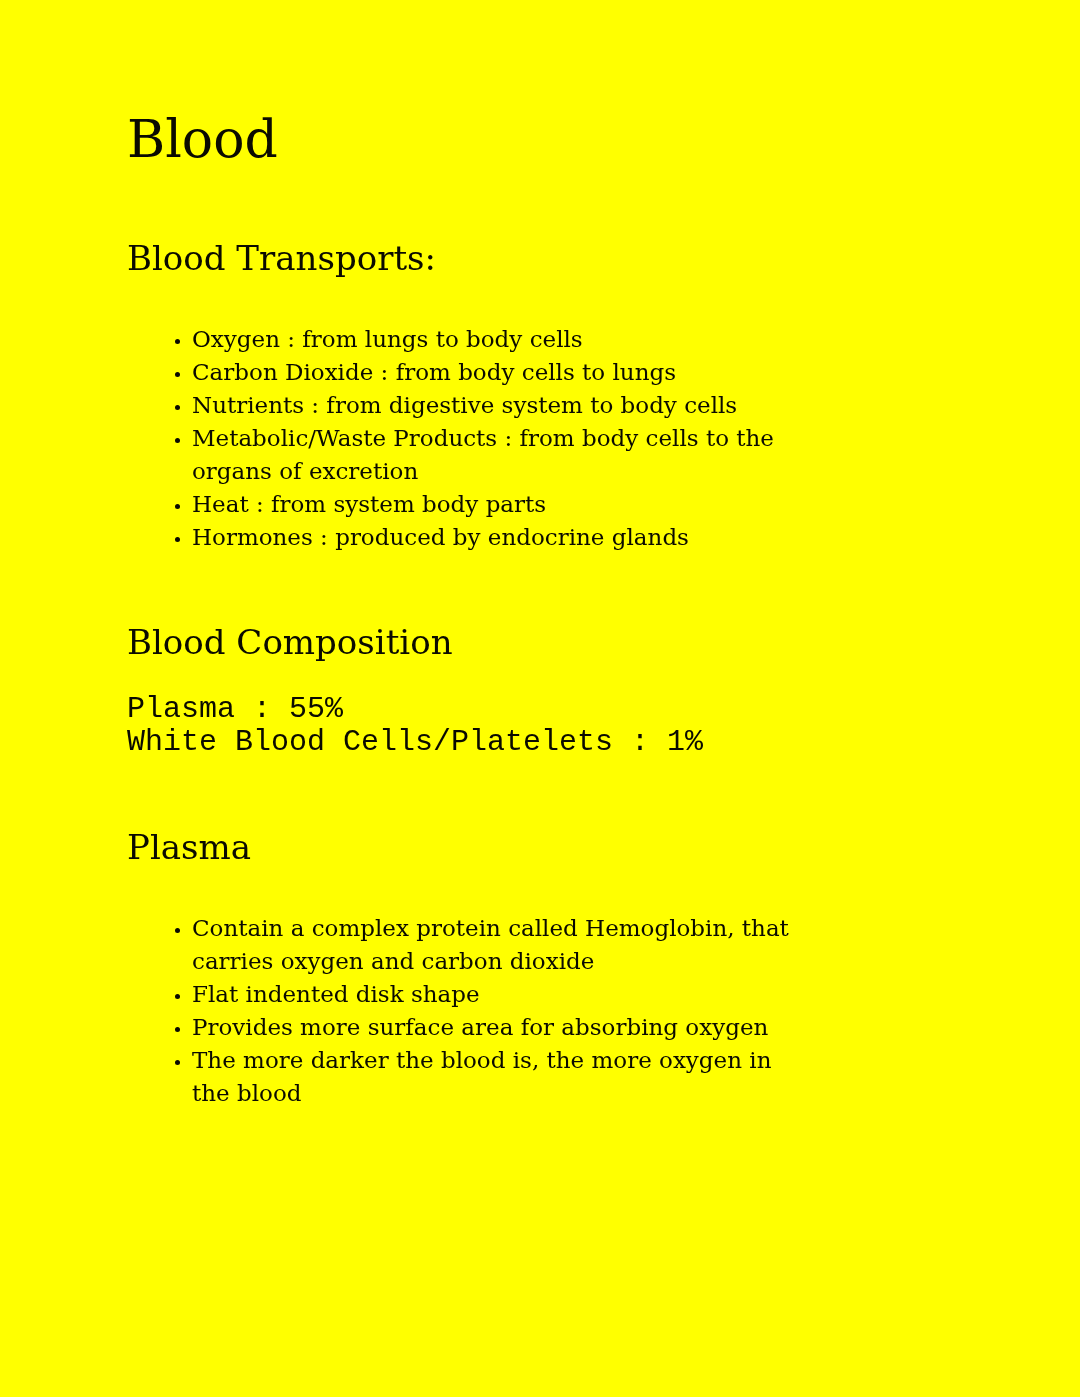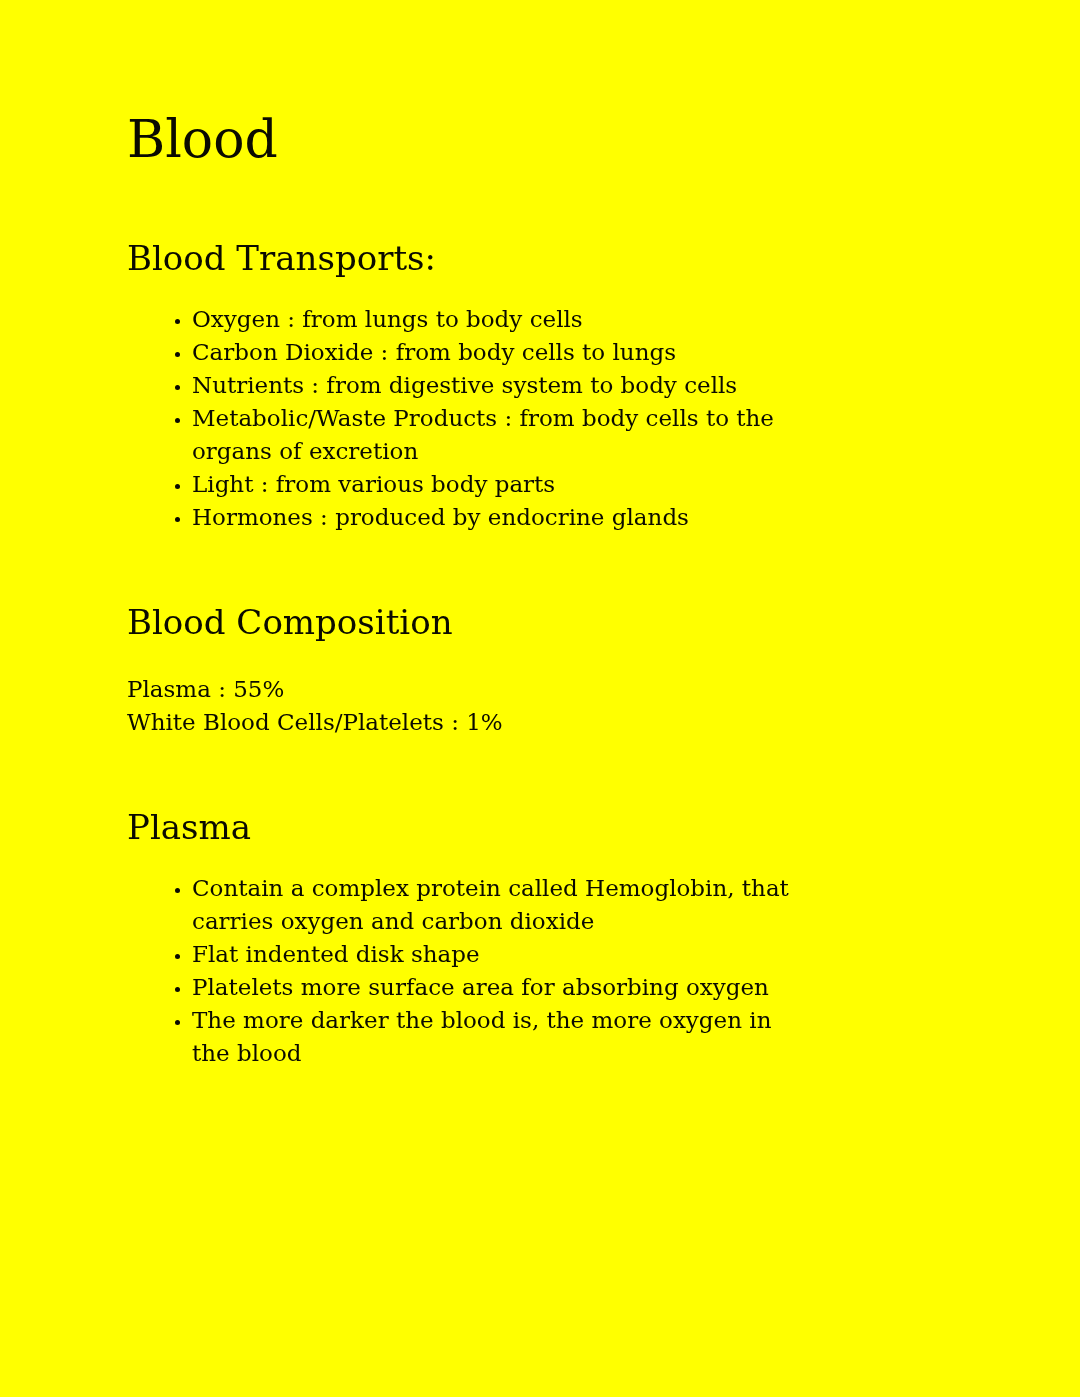--- a/index.html
+++ b/index.html
@@ -25,60 +25,61 @@
     margin: 0;
     letter-spacing: 0;
   }
   h2.section-heading {
     font-size: 34px;
     font-weight: 400;
     line-height: 1.2;
     margin: 68px 0 0 0;
   }
   ul.bullet-list {
-    margin: 24px 0 0 0;
+    margin: 44px 0 0 0;
     padding: 0 0 0 65px;
     font-size: 23px;
     line-height: 33px;
     max-width: 760px;
   }
   ul.bullet-list li {
     margin: 0;
     padding: 0;
   }
   ul.bullet-list li::marker {
     font-size: 0.72em;
   }
   .plain-lines {
     margin: 31px 0 8px 0;
-    font-size: 23px;
+    font-size: 30px;
     line-height: 33px;
+    font-family: Liberation Mono, monospace;
   }
 </style>
 </head>
 <body style="background: rgb(255, 255, 0); color: rgb(11, 11, 0);">
 
 <div class="page">
   <h1 class="doc-title">Blood</h1>
   <div id="sections">
       <h2 class="section-heading">Blood Transports:</h2>
       <ul class="bullet-list">
         <li>Oxygen : from lungs to body cells</li>
         <li>Carbon Dioxide : from body cells to lungs</li>
         <li>Nutrients : from digestive system to body cells</li>
         <li>Metabolic/Waste Products : from body cells to the organs of excretion</li>
-        <li>Light : from various body parts</li>
+        <li>Heat : from system body parts</li>
         <li>Hormones : produced by endocrine glands</li>
       </ul>
       <h2 class="section-heading">Blood Composition</h2>
       <div class="plain-lines">
         <div class="line">Plasma : 55%</div>
         <div class="line">White Blood Cells/Platelets : 1%</div>
       </div>
       <h2 class="section-heading">Plasma</h2>
       <ul class="bullet-list">
         <li>Contain a complex protein called Hemoglobin, that carries oxygen and carbon dioxide</li>
         <li>Flat indented disk shape</li>
-        <li>Platelets more surface area for absorbing oxygen</li>
+        <li>Provides more surface area for absorbing oxygen</li>
         <li>The more darker the blood is, the more oxygen in the blood</li>
       </ul>
     </div>
 </div>
 
 </body></html>

